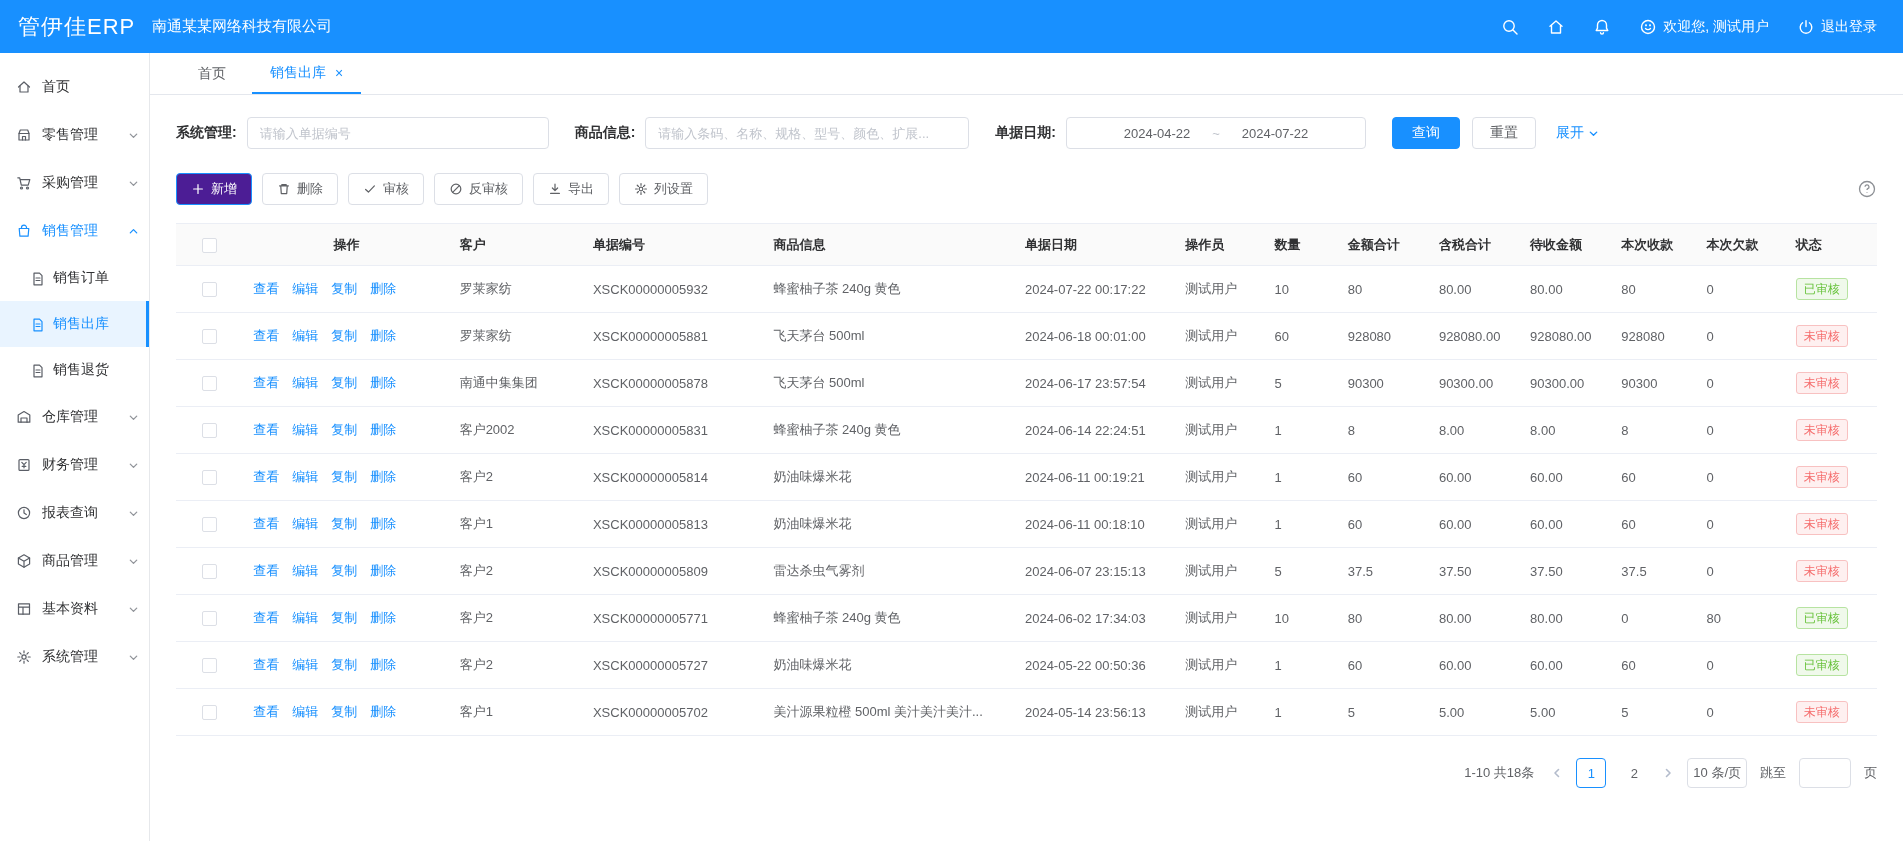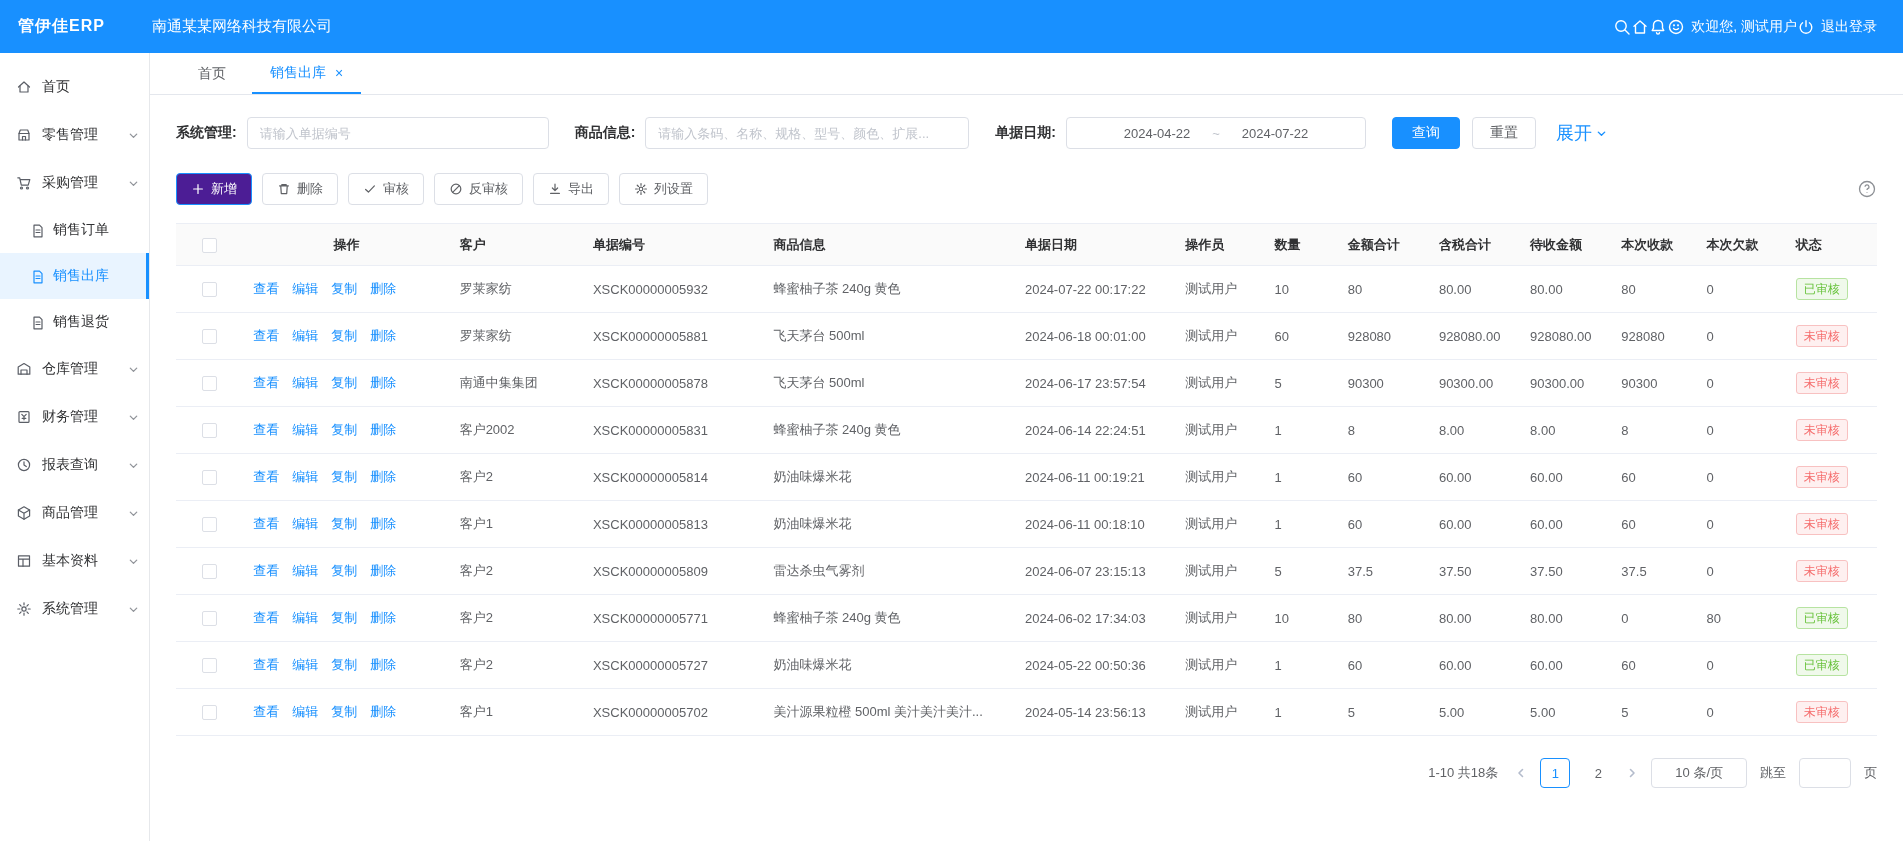--- a/index.html
+++ b/index.html
@@ -5,23 +5,23 @@
   * { box-sizing: border-box; }
   html,body { margin:0; padding:0; }
   body {
     font-family: "Liberation Sans","DejaVu Sans",sans-serif;
     width:1903px; height:841px; overflow:hidden; background:#fff; color:#303133;
   }
   .app { width:1903px; height:841px; display:flex; flex-direction:column; }
 
   
   .topbar { height:53px; background:#1890ff; display:flex; align-items:center; padding:0 26px 0 18px; color:#fff; flex:0 0 auto; }
-  .logo { font-size:16px; font-weight:bold; letter-spacing:1px; width:134px; }
+  .logo { font-size:22px; font-weight:normal; letter-spacing:1px; width:134px; }
   .company { font-size:15px; }
-  .top-right { margin-left:auto; display:flex; align-items:center; }
+  .top-right { margin-left:auto; display:flex; align-items:center; gap:28px; }
   .top-ic { display:flex; align-items:center; cursor:pointer; }
   .top-ic svg { width:18px; height:18px; stroke:#fff; fill:none; stroke-width:1.4; stroke-linecap:round; stroke-linejoin:round; }
   .top-text { display:flex; align-items:center; gap:6px; font-size:14px; cursor:pointer; }
 
   
   .body { flex:1; display:flex; overflow:hidden; }
   .sidebar { width:150px; flex:0 0 auto; background:#fff; border-right:1px solid #e6e8eb; padding-top:10px; }
   .side-item { height:48px; display:flex; align-items:center; padding:0 10px 0 16px; font-size:14px; color:#303133; cursor:pointer; }
   .side-item .s-icon { width:17px; height:17px; margin-right:9px; color:#5a5e66; flex:0 0 auto; }
   .side-item svg, .sub-item svg { width:16px; height:16px; stroke:currentColor; fill:none; stroke-width:1.2; stroke-linecap:round; stroke-linejoin:round; display:block; }
@@ -46,21 +46,21 @@
 
   .filters { display:flex; align-items:center; flex:0 0 auto; }
   .f-group { display:flex; align-items:center; margin-right:26px; }
   .f-label { font-size:14px; font-weight:bold; color:#303133; margin-right:10px; white-space:nowrap; }
   .f-input { height:32px; border:1px solid #dcdfe6; border-radius:4px; padding:12px 12px; font-size:13px; color:#606266; outline:none; font-family:inherit; }
   .f-input::placeholder { color:#c0c4cc; }
   .date-box { width:300px; height:32px; border:1px solid #dcdfe6; border-radius:4px; display:flex; align-items:center; justify-content:center; gap:22px; font-size:13px; color:#606266; cursor:pointer; }
   .btn { height:32px; border-radius:4px; font-size:14px; font-family:inherit; cursor:pointer; display:inline-flex; align-items:center; justify-content:center; }
   .btn-primary { background:#1890ff; border:1px solid #1890ff; color:#fff; padding:0 19px; }
   .btn-plain { background:#fff; border:1px solid #dcdfe6; color:#606266; padding:0 17px; }
-  .expand-link { margin-left:20px; color:#1890ff; font-size:18px; display:flex; align-items:center; gap:4px; cursor:pointer; }
+  .expand-link { margin-left:20px; color:#1890ff; font-size:14px; display:flex; align-items:center; gap:4px; cursor:pointer; }
   .expand-link svg { width:11px; height:11px; stroke:#1890ff; fill:none; stroke-width:1.5; stroke-linecap:round; stroke-linejoin:round; }
 
   .toolbar { display:flex; align-items:center; gap:10px; margin-top:24px; flex:0 0 auto; }
   .tb-btn { height:32px; border:1px solid #dcdfe6; background:#fff; border-radius:4px; color:#606266; font-size:13px; display:inline-flex; align-items:center; gap:6px; padding:0 14px; cursor:pointer; font-family:inherit; }
   .tb-btn svg { width:14px; height:14px; stroke:currentColor; fill:none; stroke-width:1.4; stroke-linecap:round; stroke-linejoin:round; }
   .tb-btn.primary { background:#4c1d95; border-color:#1890ff; color:#fff; }
   .help { margin-left:auto; color:#8c8f94; display:flex; cursor:pointer; }
   .help svg { width:20px; height:20px; stroke:currentColor; fill:none; stroke-width:1.3; }
 
   
@@ -77,21 +77,21 @@
   .tag.approved { color:#67c23a; border-color:#b7e3a1; background:#f0f9eb; }
   .tag.pending  { color:#f56c6c; border-color:#f8c1c1; background:#fef0f0; }
 
   
   .pagination { display:flex; align-items:center; justify-content:flex-end; gap:13px; margin-top:22px; font-size:13px; color:#606266; flex:0 0 auto; }
   .pg-total { margin-right:4px; }
   .pg-arrow { color:#b4bccc; display:flex; cursor:pointer; }
   .pg-arrow svg { width:12px; height:12px; stroke:currentColor; fill:none; stroke-width:1.6; stroke-linecap:round; stroke-linejoin:round; }
   .pg-num { min-width:30px; height:30px; display:inline-flex; align-items:center; justify-content:center; border-radius:4px; cursor:pointer; }
   .pg-num.current { border:1px solid #1890ff; color:#1890ff; }
-  .pg-size { height:30px; border:1px solid #dcdfe6; border-radius:4px; padding:0 23px; display:inline-flex; align-items:center; color:#606266; cursor:pointer; }
+  .pg-size { height:30px; border:1px solid #dcdfe6; border-radius:4px; padding:0 5px; display:inline-flex; align-items:center; color:#606266; cursor:pointer; }
   .jump-input { width:52px; height:30px; border:1px solid #dcdfe6; border-radius:4px; outline:none; }
 </style>
 </head>
 <body>
 
 <div class="app">
 
   <div class="topbar">
     <div class="logo">管伊佳ERP</div>
     <div class="company">南通某某网络科技有限公司</div>
@@ -169,20 +169,34 @@
             <svg viewBox="0 0 16 16">
               <circle cx="5.5" cy="13" r="1"></circle>
               <circle cx="11.5" cy="13" r="1"></circle>
               <path d="M1.8 2.8h1.9l1.6 7.4h6.9l1.6-5.6H4.2"></path>
             </svg>
           </span>
         <span>采购管理</span>
         <span class="chev">
             <svg viewBox="0 0 12 12">
               <path d="M2.5 4.5L6 8l3.5-3.5"></path>
+            </svg>
+          </span>
+      </div>
+      <div class="side-item active-parent">
+        <span class="s-icon">
+            <svg viewBox="0 0 16 16">
+              <path d="M5.5 5.5V4.6a2.5 2.5 0 0 1 5 0v.9"></path>
+              <path d="M3.2 5.5h9.6l-.7 7.7H3.9z"></path>
+            </svg>
+          </span>
+        <span>销售管理</span>
+        <span class="chev">
+            <svg viewBox="0 0 12 12">
+              <path d="M2.5 7.5L6 4l3.5 3.5"></path>
             </svg>
           </span>
       </div>
       <div class="sub-item">
         <span class="s-icon">
             <svg viewBox="0 0 16 16">
               <path d="M4 2.2h5.5L12 4.7v9.1H4z"></path>
               <path d="M6 7h4M6 9.5h4"></path>
             </svg>
           </span>

